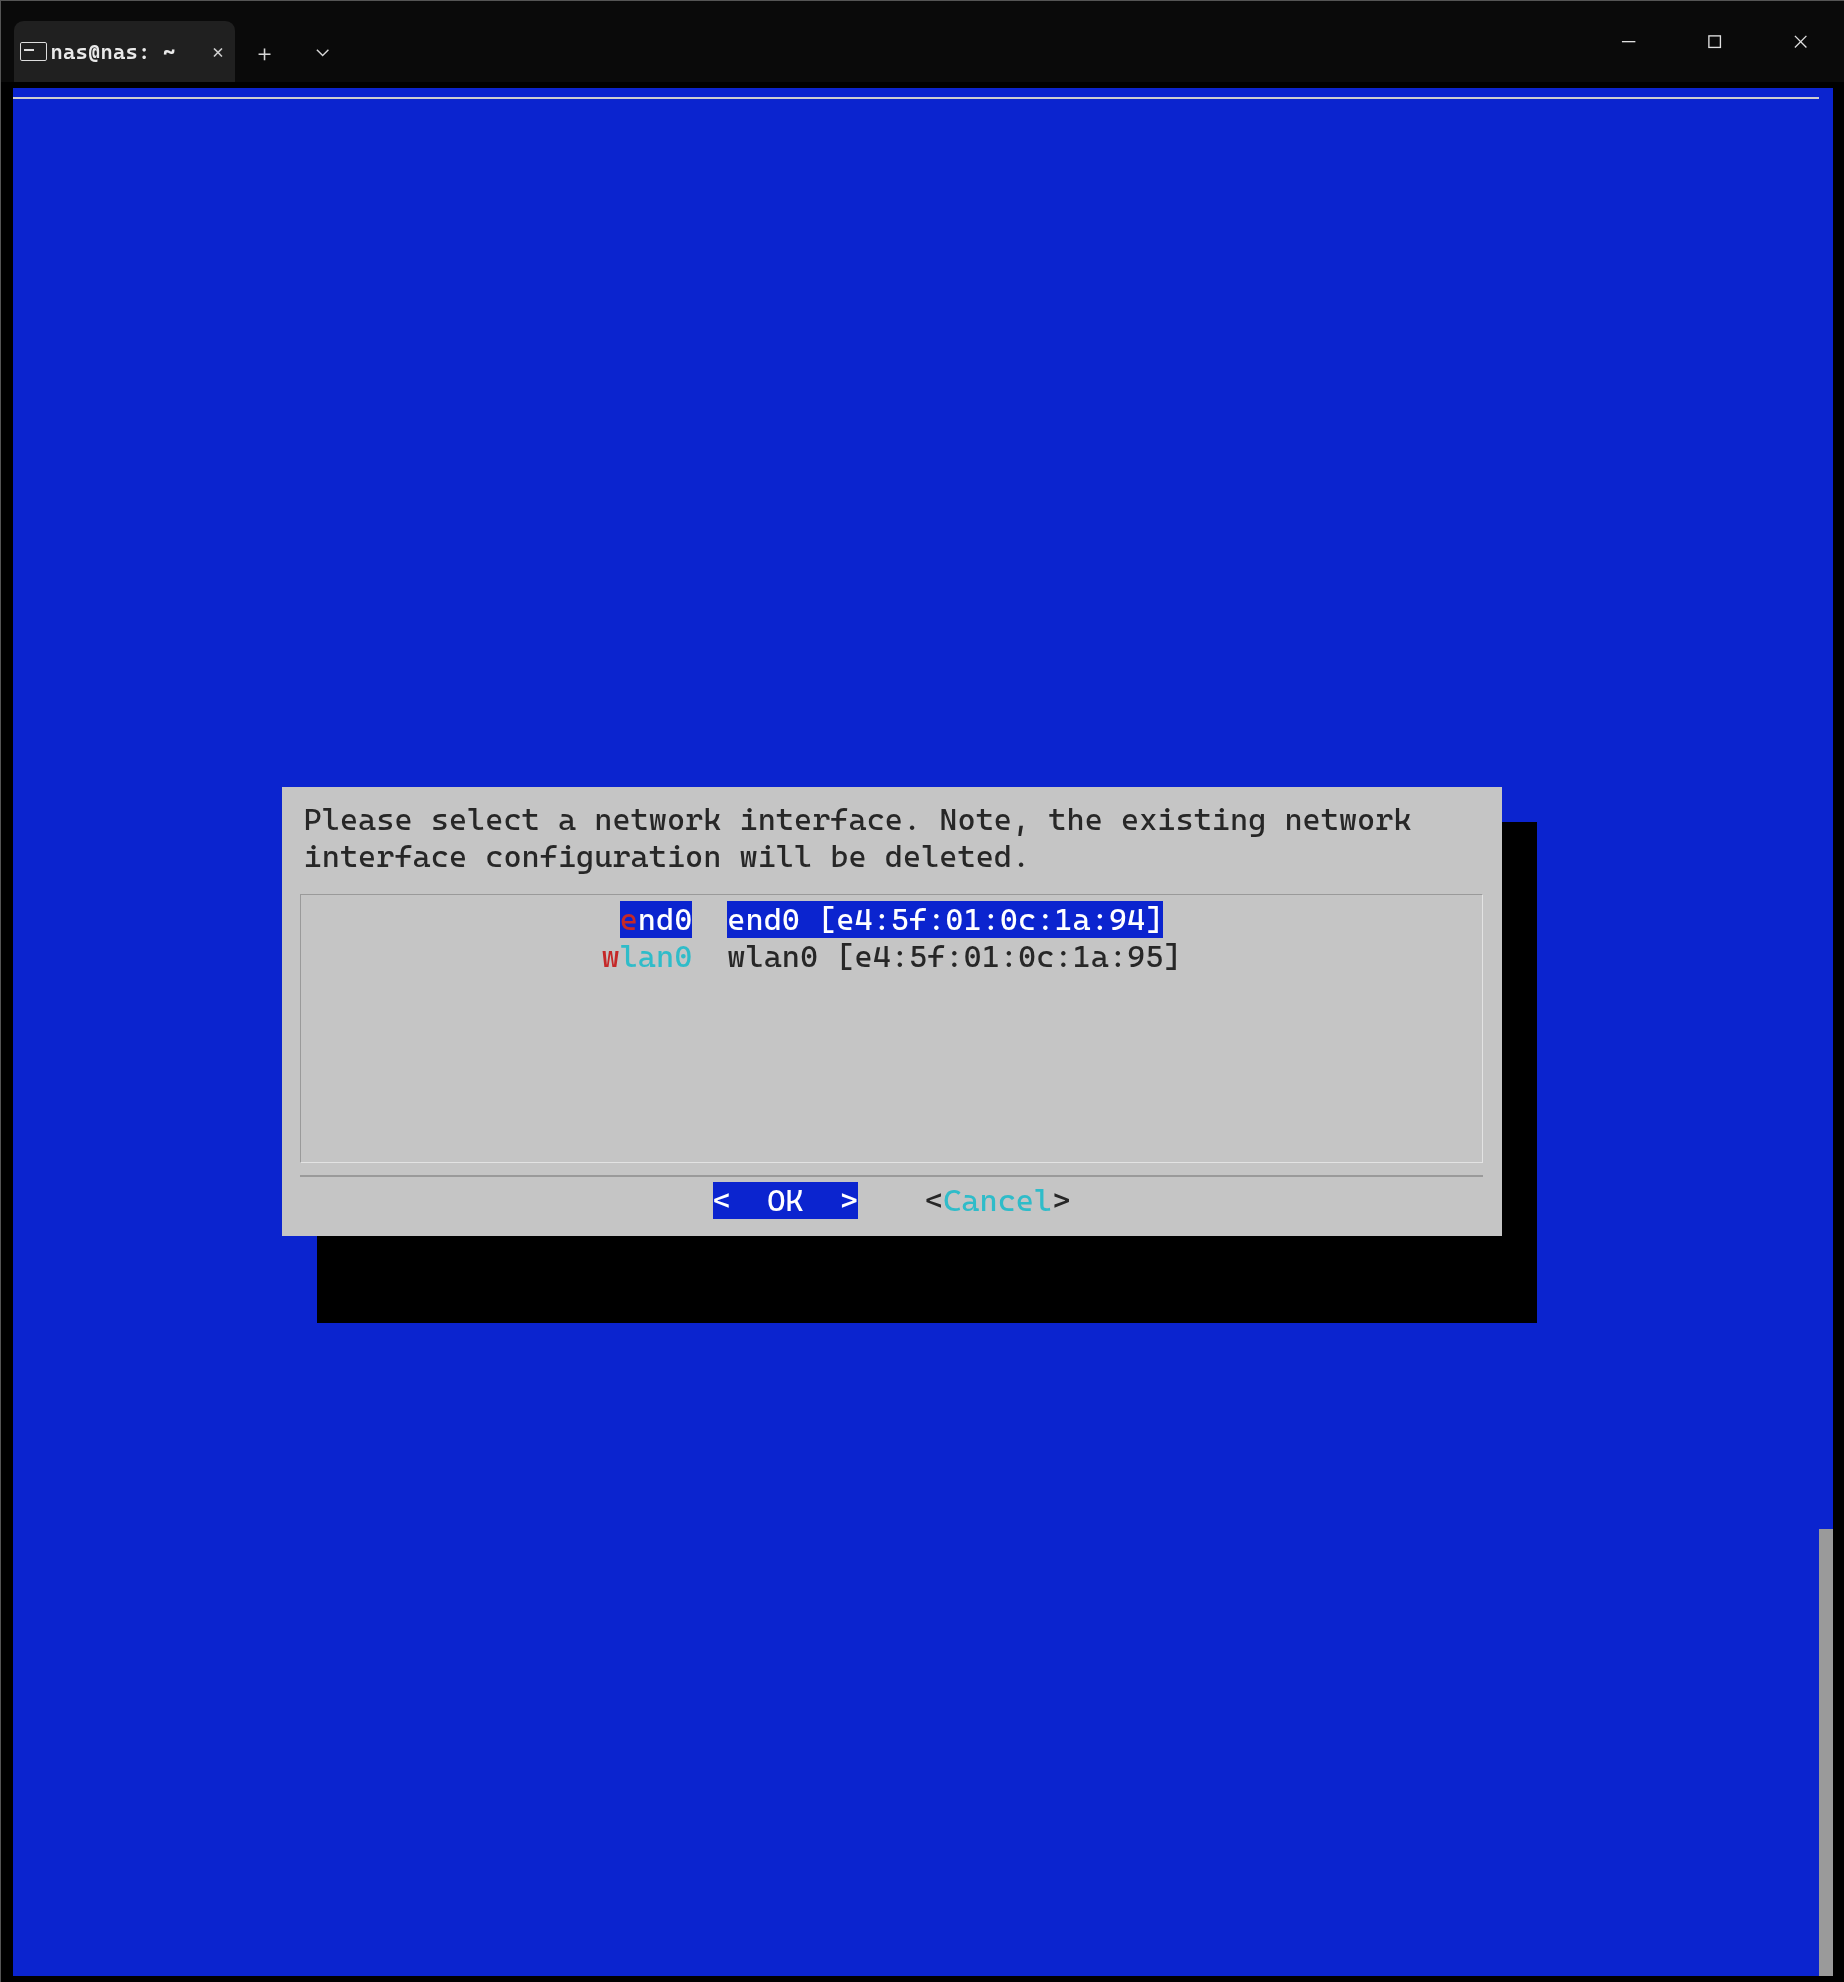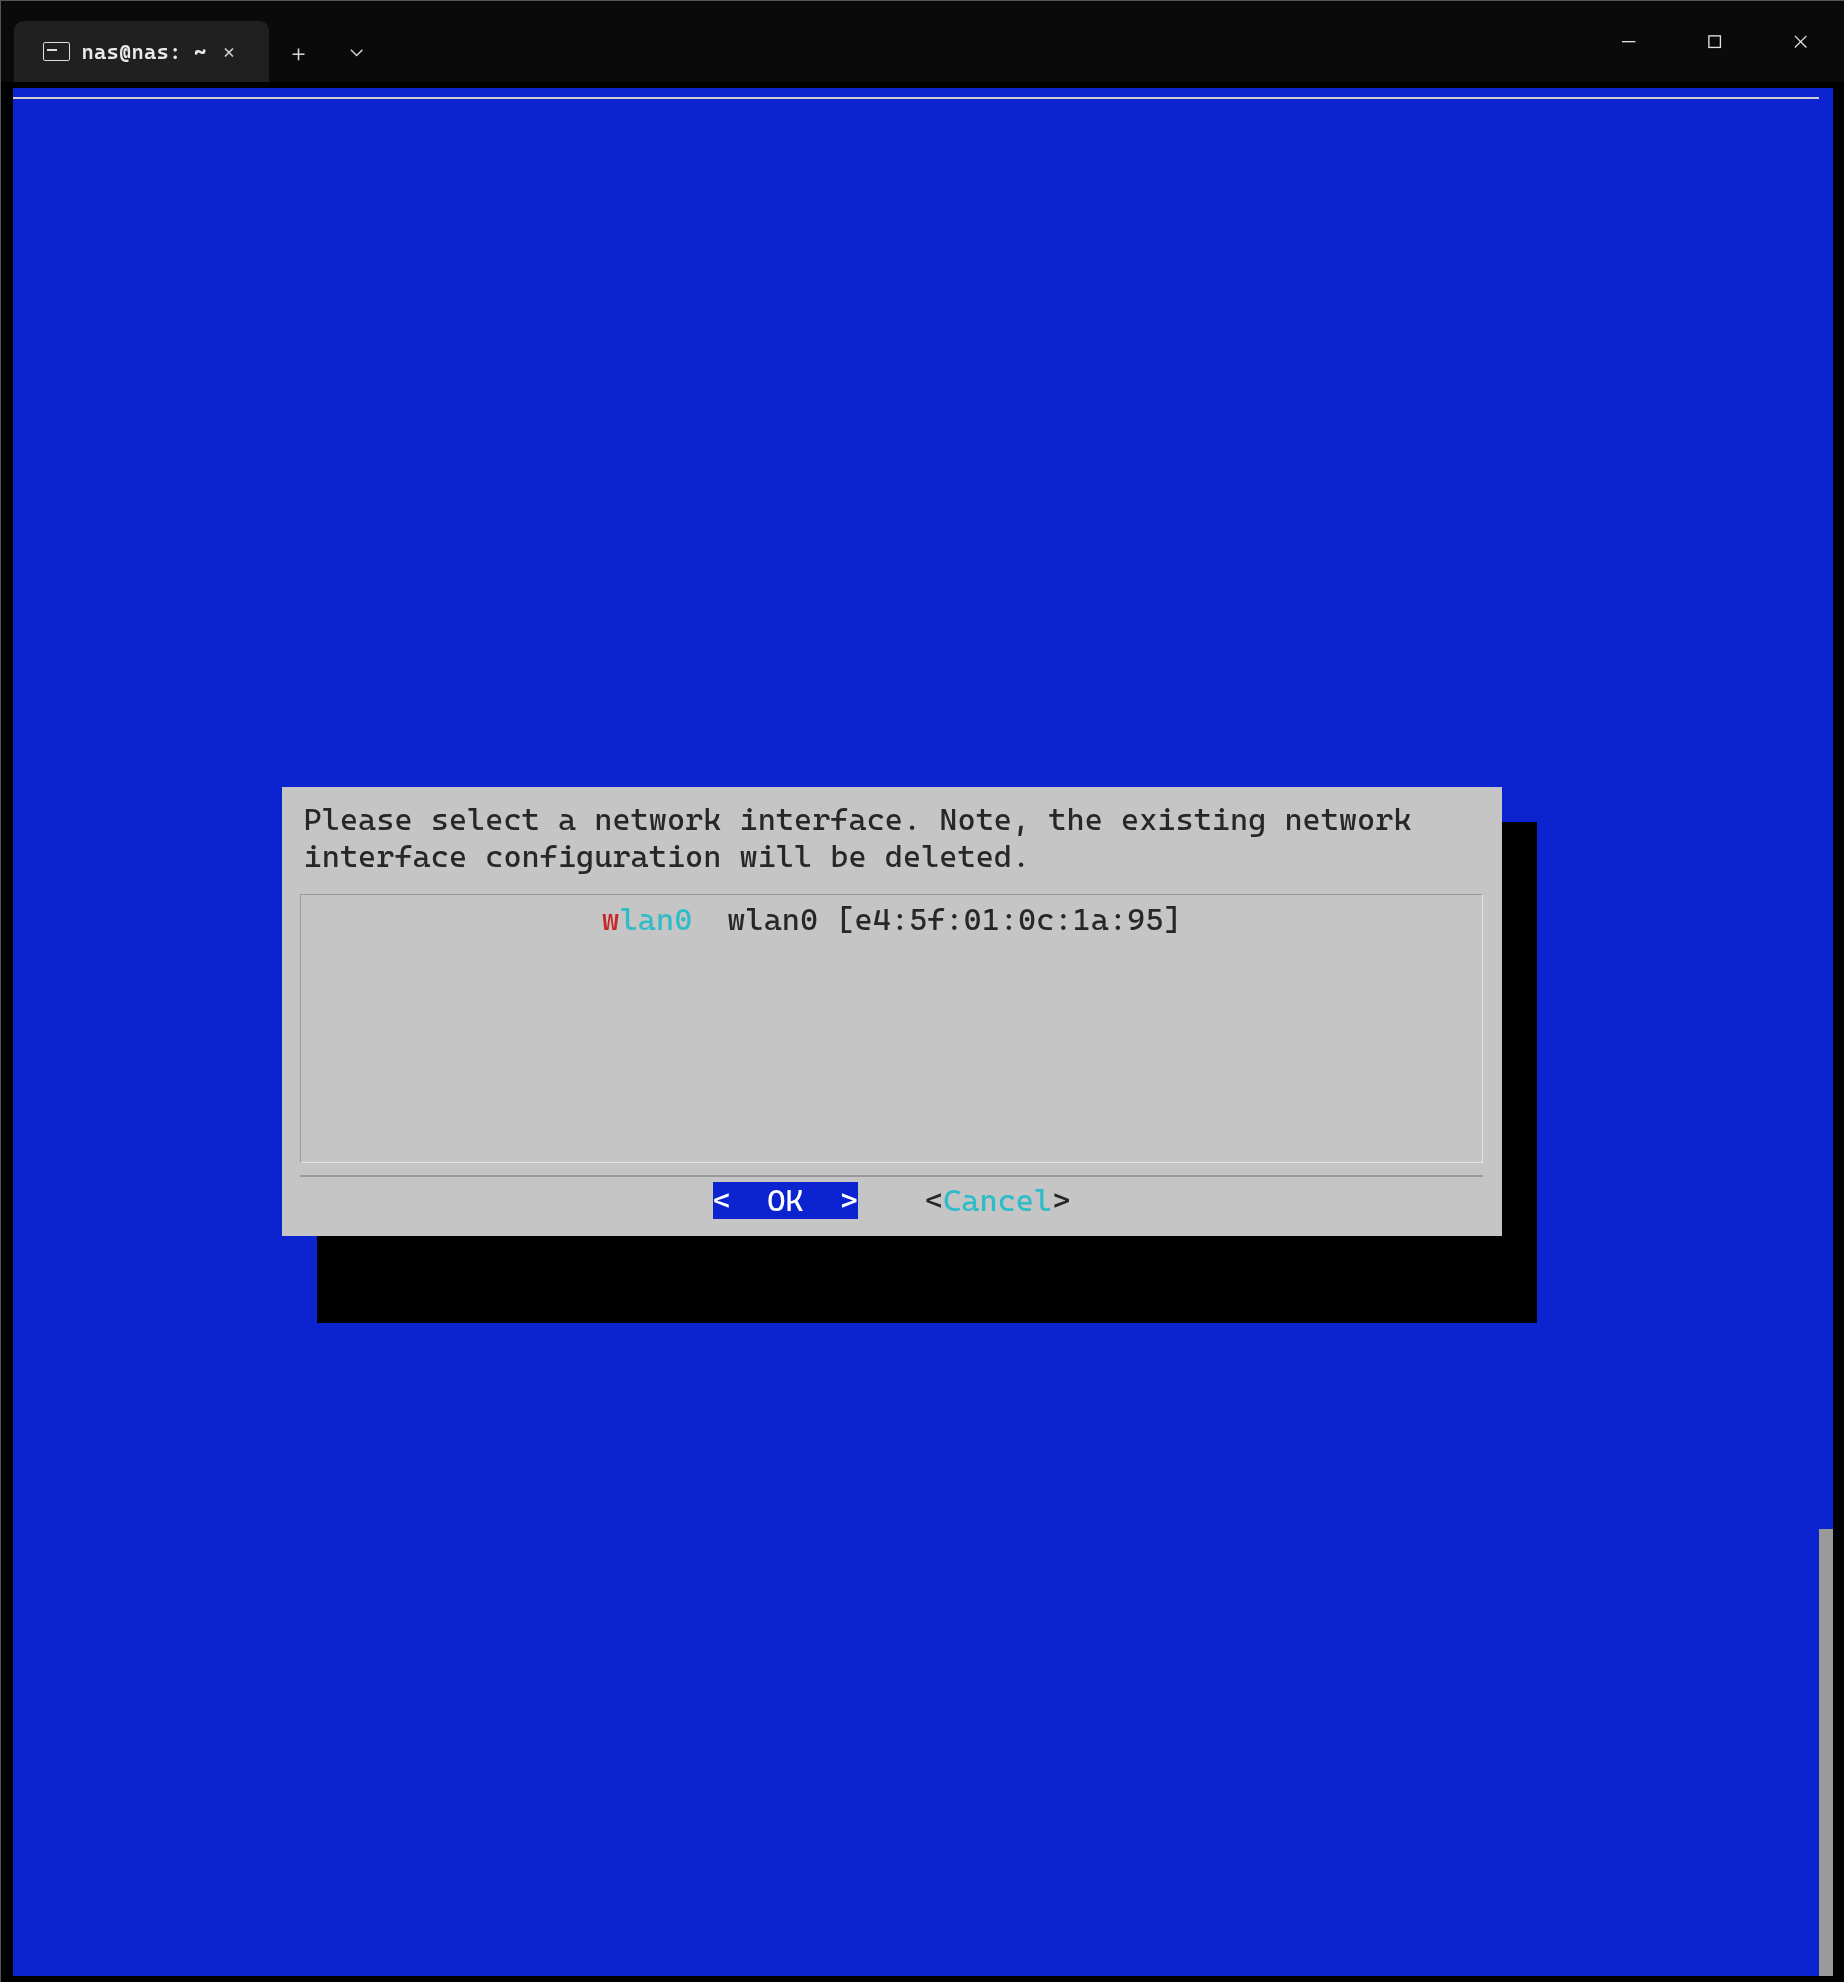--- a/index.html
+++ b/index.html
@@ -55,26 +55,26 @@
     flex:0 0 auto;
     display:flex;
     align-items:flex-end;
     padding-left:13.4px;
     padding-top:9.6px;
   }
   .tab{
     display:flex;
     align-items:center;
     height:61px;
-    padding:0 29px;
+    padding:0 6px;
     border-radius:9.6px 9.6px 0 0;
     background:var(--tab-active-bg);
     color:#eaeaea;
     font-size:21px;
-    gap:11px;
+    gap:3px;
     min-width:221px;
     position:relative;
   }
   .tab .tab-icon{
     width:27px;height:19px;
     border:1.9px solid #dedede;
     border-radius:1.9px;
     display:flex;align-items:center;justify-content:flex-start;
     position:relative;
   }
@@ -299,20 +299,24 @@
       <div class="tui-rule"></div>
 
       <div class="dialog-wrap">
         <div class="dialog-shadow"></div>
         <div class="dialog">
           <div class="dialog-text"><span>Please select a network interface. Note, the existing network</span>
 <span>interface configuration will be deleted.</span></div>
 
           <div class="listbox">
             <div class="row">
+              <span class="tag selected"><span class="hot">e</span><span class="rest-sel">nd0</span></span>
+              <span class="desc selected">end0 [e4:5f:01:0c:1a:94]</span>
+            </div>
+            <div class="row">
               <span class="tag"><span class="hot">w</span><span class="rest">lan0</span></span>
               <span class="desc unselected">wlan0 [e4:5f:01:0c:1a:95]</span>
             </div>
           </div>
 
           <div class="btnrow-sep"></div>
           <div class="btnrow">
             <span class="btn focused">&lt;  OK  &gt;</span>
             <span class="btn"><span class="inner-dark">&lt;</span><span class="inner-teal">Cancel</span><span class="inner-dark">&gt;</span></span>
           </div>

